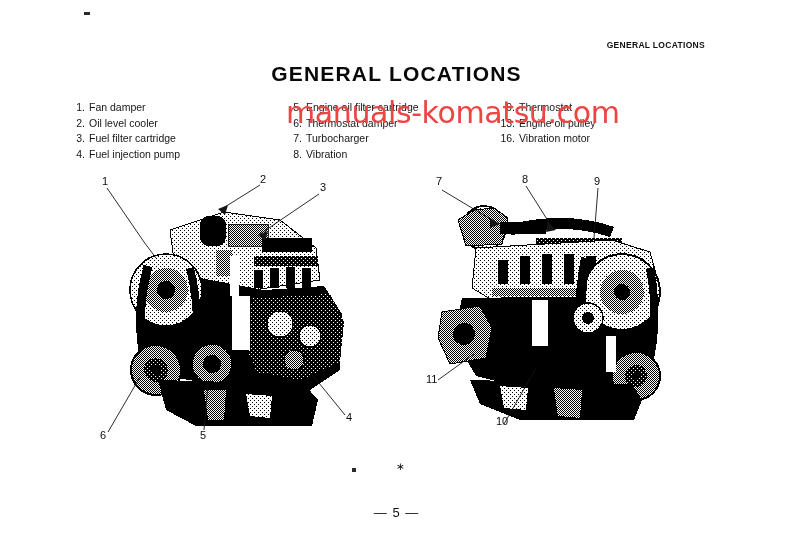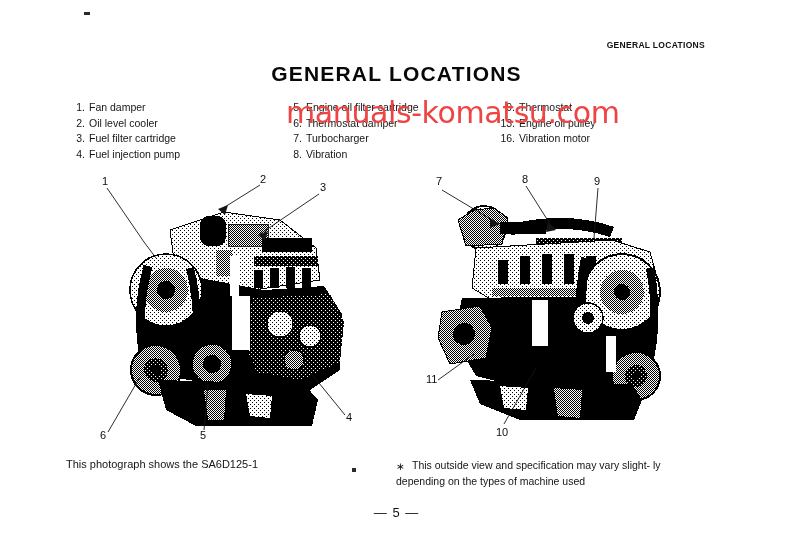--- a/index.html
+++ b/index.html
@@ -396,27 +396,24 @@
         <path d="M64 190 L92 192 L90 214 L68 212 Z" fill="url(#dither25)"></path>
 
         <rect x="96" y="104" width="16" height="46" fill="#ffffff"></rect>
         <rect x="170" y="140" width="10" height="36" fill="#ffffff"></rect>
       </svg>
     </div>
 
     <div class="callout" style="left:28px;top:4px;">7</div>
     <div class="callout" style="left:114px;top:2px;">8</div>
     <div class="callout" style="left:186px;top:4px;">9</div>
-    <div class="callout" style="left:88px;top:255px;">10</div>
+    <div class="callout" style="left:88px;top:244px;">10</div>
     <div class="callout" style="left:18px;top:202px;">11</div>
   </div>
 
-  <div class="caption-left">This photograph shows the SA6D125-1</div>
 
   <div class="note-right">
     <span class="star">∗</span>
-    <span class="note-body">This outside view and specification may vary slight-
-ly depending on the types of machine used</span>
   </div>
 
   <div class="page-number">— 5 —</div>
 
 </div>
 
 </body></html>

